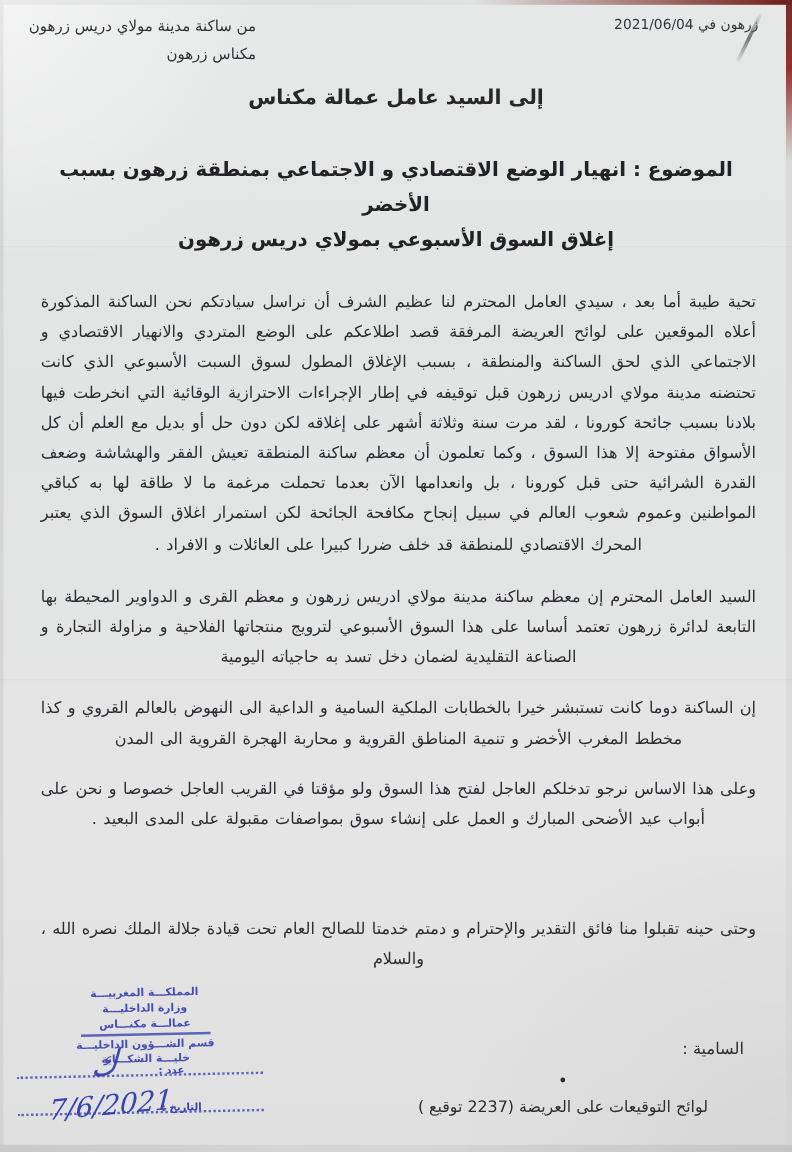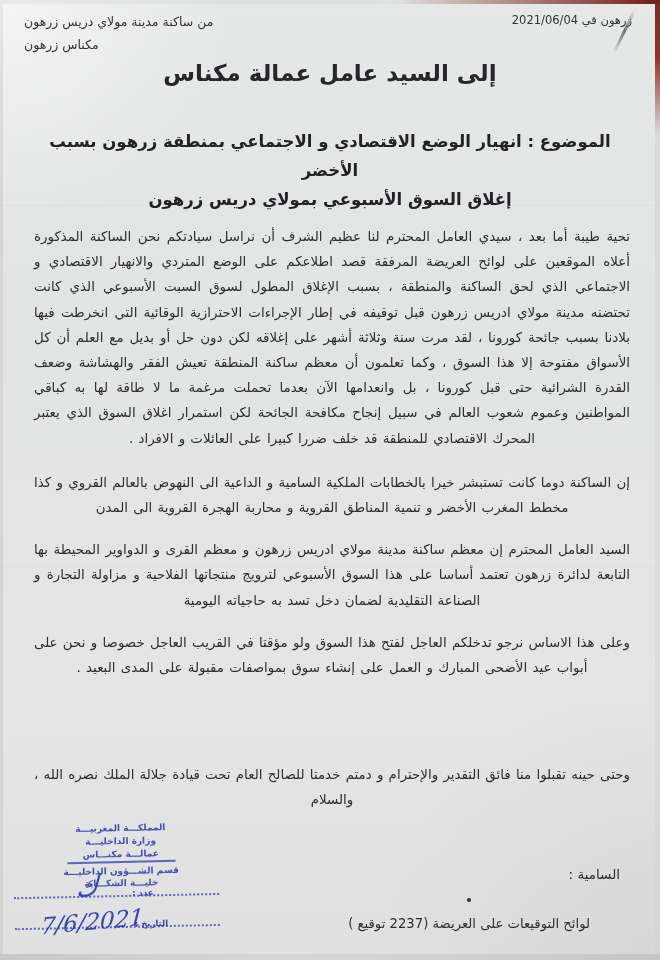--- a/index.html
+++ b/index.html
@@ -58,21 +58,21 @@
   
   .header {
     position: absolute;
     top: 10px; left: 24px; right: 28px;
     display: flex;
     flex-direction: row-reverse;
     justify-content: space-between;
     align-items: flex-start;
   }
   .header-origin {
-    text-align: left;
+    text-align: right;
     font-size: 12.5px;
     line-height: 1.85;
     color: #313137;
     letter-spacing: .1px;
   }
   .header-origin div { white-space: nowrap; }
   .header-date {
     font-size: 11.5px;
     color: #33333a;
     margin-top: 3px;
@@ -85,24 +85,24 @@
     width: 3px; height: 46px;
     background: linear-gradient(180deg, rgba(110,110,115,.0), rgba(95,95,100,.85), rgba(110,110,115,.05));
     transform: rotate(26deg);
     border-radius: 2px;
     z-index: 4;
   }
 
   
   .recipient {
     position: absolute;
-    top: 60px;
+    top: 72px;
     left: 0; right: 0;
     text-align: center;
-    font-size: 23px;
+    font-size: 17px;
     font-weight: 600;
     color: #26262b;
     letter-spacing: .2px;
   }
 
   
   .subject {
     position: absolute;
     top: 128px;
     left: 40px; right: 40px;
@@ -119,21 +119,21 @@
     position: absolute;
     top: 224px;
     left: 34px;
     right: 30px;
   }
   .para {
     font-size: 13.4px;
     line-height: 1.88;
     text-align: justify;
     text-align-last: center;
-    margin: 0 0 17px 0;
+    margin: 16px 0 17px 0;
     color: #2c2c32;
     word-spacing: 1px;
   }
   .para.p1 { margin-bottom: 19px; }
   .para.p-center-last { text-align-last: center; }
 
   
   .closing {
     position: absolute;
     top: 762px;
@@ -273,22 +273,22 @@
 
     <div class="recipient">إلى السيد عامل عمالة مكناس</div>
 
     <div class="subject">
       <span class="ln">الموضوع : انهيار الوضع الاقتصادي و الاجتماعي بمنطقة زرهون بسبب الأخضر</span>
       <span class="ln">إغلاق السوق الأسبوعي بمولاي دريس زرهون</span>
     </div>
 
     <div class="body-block">
       <p class="para p1">تحية طيبة أما بعد ، سيدي العامل المحترم لنا عظيم الشرف أن نراسل سيادتكم نحن الساكنة المذكورة أعلاه الموقعين على لوائح العريضة المرفقة قصد اطلاعكم على الوضع المتردي والانهيار الاقتصادي و الاجتماعي الذي لحق الساكنة والمنطقة ، بسبب الإغلاق المطول لسوق السبت الأسبوعي الذي كانت تحتضنه مدينة مولاي ادريس زرهون قبل توقيفه في إطار الإجراءات الاحترازية الوقائية التي انخرطت فيها بلادنا بسبب جائحة كورونا ، لقد مرت سنة وثلاثة أشهر على إغلاقه لكن دون حل أو بديل مع العلم أن كل الأسواق مفتوحة إلا هذا السوق ، وكما تعلمون أن معظم ساكنة المنطقة تعيش الفقر والهشاشة وضعف القدرة الشرائية حتى قبل كورونا ، بل وانعدامها الآن بعدما تحملت مرغمة ما لا طاقة لها به كباقي المواطنين وعموم شعوب العالم في سبيل إنجاح مكافحة الجائحة لكن استمرار اغلاق السوق الذي يعتبر المحرك الاقتصادي للمنطقة قد خلف ضررا كبيرا على العائلات و الافراد .</p>
+      <p class="para">السيد العامل المحترم إن معظم ساكنة مدينة مولاي ادريس زرهون و معظم القرى و الدواوير المحيطة بها التابعة لدائرة زرهون تعتمد أساسا على هذا السوق الأسبوعي لترويج منتجاتها الفلاحية و مزاولة التجارة و الصناعة التقليدية لضمان دخل تسد به حاجياته اليومية</p>
       <p class="para p-center-last">إن الساكنة دوما كانت تستبشر خيرا بالخطابات الملكية السامية و الداعية الى النهوض بالعالم القروي و كذا مخطط المغرب الأخضر و تنمية المناطق القروية و محاربة الهجرة القروية الى المدن</p>
-      <p class="para">السيد العامل المحترم إن معظم ساكنة مدينة مولاي ادريس زرهون و معظم القرى و الدواوير المحيطة بها التابعة لدائرة زرهون تعتمد أساسا على هذا السوق الأسبوعي لترويج منتجاتها الفلاحية و مزاولة التجارة و الصناعة التقليدية لضمان دخل تسد به حاجياته اليومية</p>
       <p class="para p-center-last">وعلى هذا الاساس نرجو تدخلكم العاجل لفتح هذا السوق ولو مؤقتا في القريب العاجل خصوصا  و نحن على أبواب عيد الأضحى المبارك و العمل على إنشاء سوق بمواصفات مقبولة على المدى البعيد .</p>
     </div>
 
     <div class="closing">وحتى حينه تقبلوا منا فائق التقدير والإحترام و دمتم خدمتا للصالح العام  تحت قيادة جلالة الملك نصره الله ، والسلام</div>
 
     <div class="attach-title">السامية :</div>
     <div class="attach-item">
       <span class="attach-bullet"></span>
       <span>لوائح التوقيعات على العريضة (2237 توقيع )</span>
     </div>

